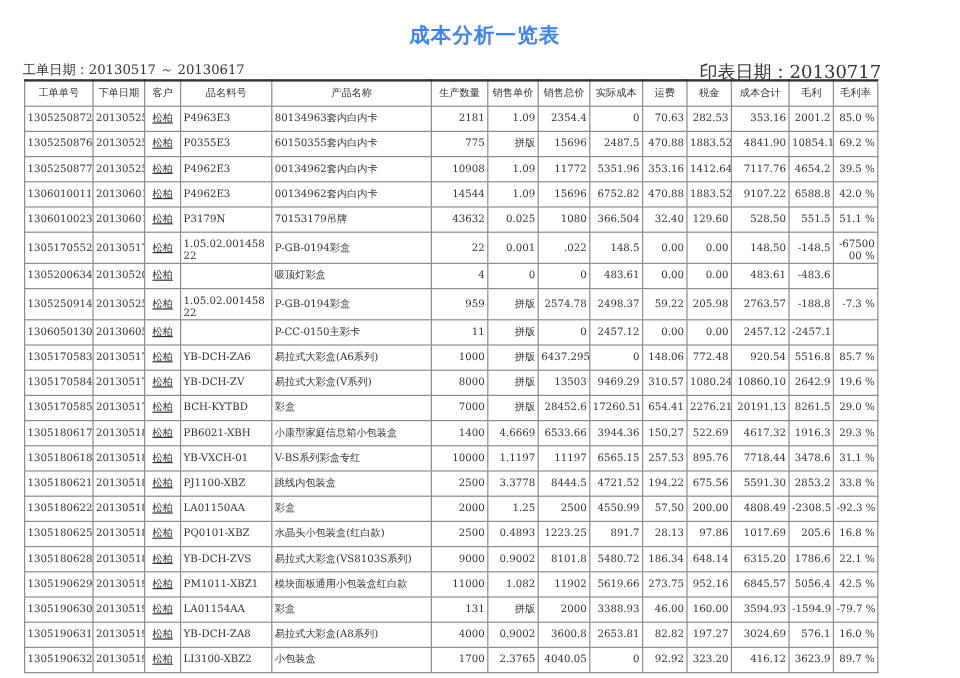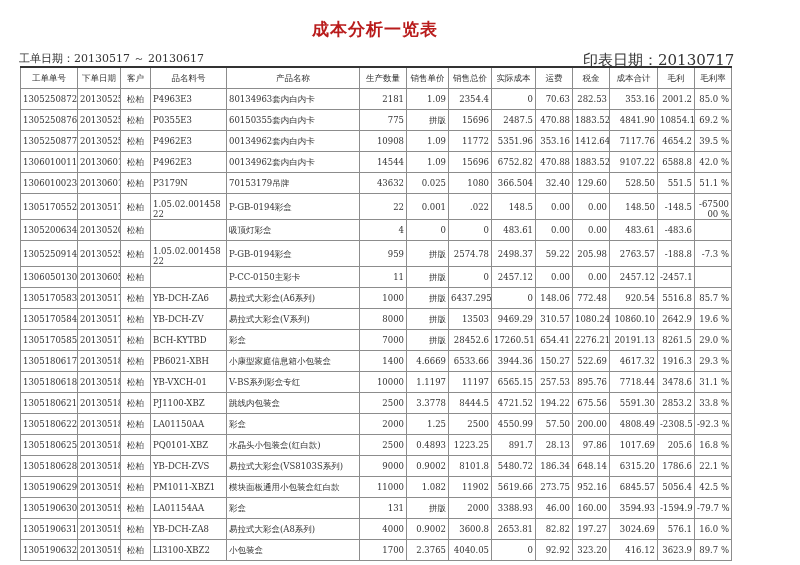--- a/index.html
+++ b/index.html
@@ -1,30 +1,30 @@
 <!DOCTYPE html>
 <html><head>
   <meta charset="utf-8">
   <style>
     html, body { margin: 0; padding: 0; background: #ffffff; }
     body { width: 800px; height: 565px; position: relative; overflow: hidden;
            font-family: "DejaVu Serif", "Liberation Serif", serif; color: #222; }
     .title { position: absolute; top: 18px; left: 0; width: 750px; text-align: center;
              font-family: "DejaVu Sans", "Liberation Sans", sans-serif; font-weight: bold;
-             font-size: 17px; letter-spacing: 1px; color: #b91c1c; }
+             font-size: 17px; letter-spacing: 1px; color: #3b82f6; padding-left: 29px; }
     .meta-left { position: absolute; top: 51px; left: 19px; font-size: 11px; color: #333; }
     .meta-right { position: absolute; top: 51px; left: 583px; font-size: 15px; color: #333; }
     table { position: absolute; top: 66px; left: 20px; border-collapse: collapse;
             table-layout: fixed; width: 711px; border-top: 2px solid #333; }
     th, td { border: 1px solid #8c8c8c; font-size: 8.5px; height: 20px; padding: 0 2px;
              white-space: nowrap; overflow: hidden; font-weight: normal; line-height: 10px; }
     th { height: 20px; text-align: center; color: #333; }
     td { color: #333; }
     td.num { text-align: right; }
-    td.ctr { text-align: center; }
+    td.ctr { text-align: center; text-decoration: underline; }
     td.left { text-align: left; }
     td.wrap { white-space: normal; word-break: break-all; vertical-align: top; padding-top: 5px; }
   </style>
 </head>
 <body>
 
 <div class="title">成本分析一览表</div>
 <div class="meta-left">
   <span>工单日期：</span><span>20130517  ～ 20130617</span>
 </div>

